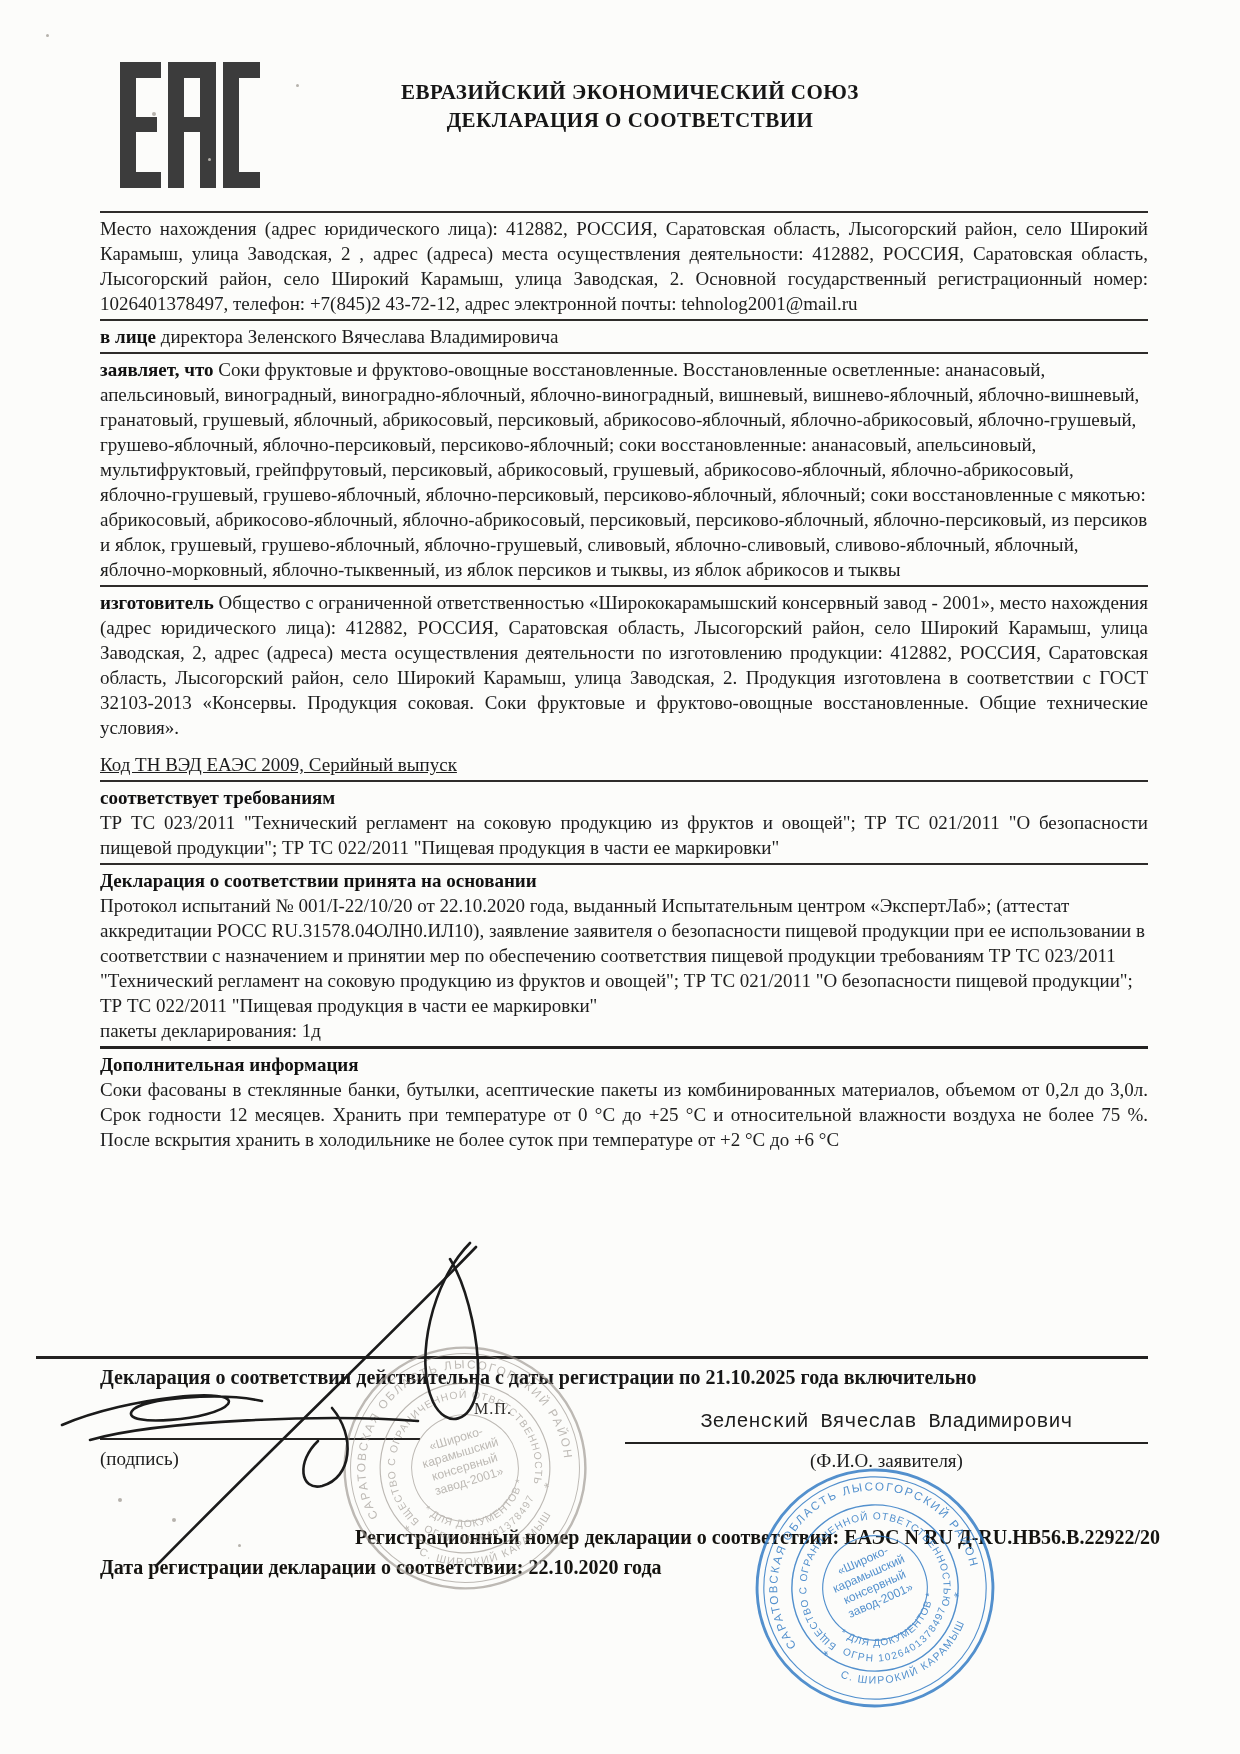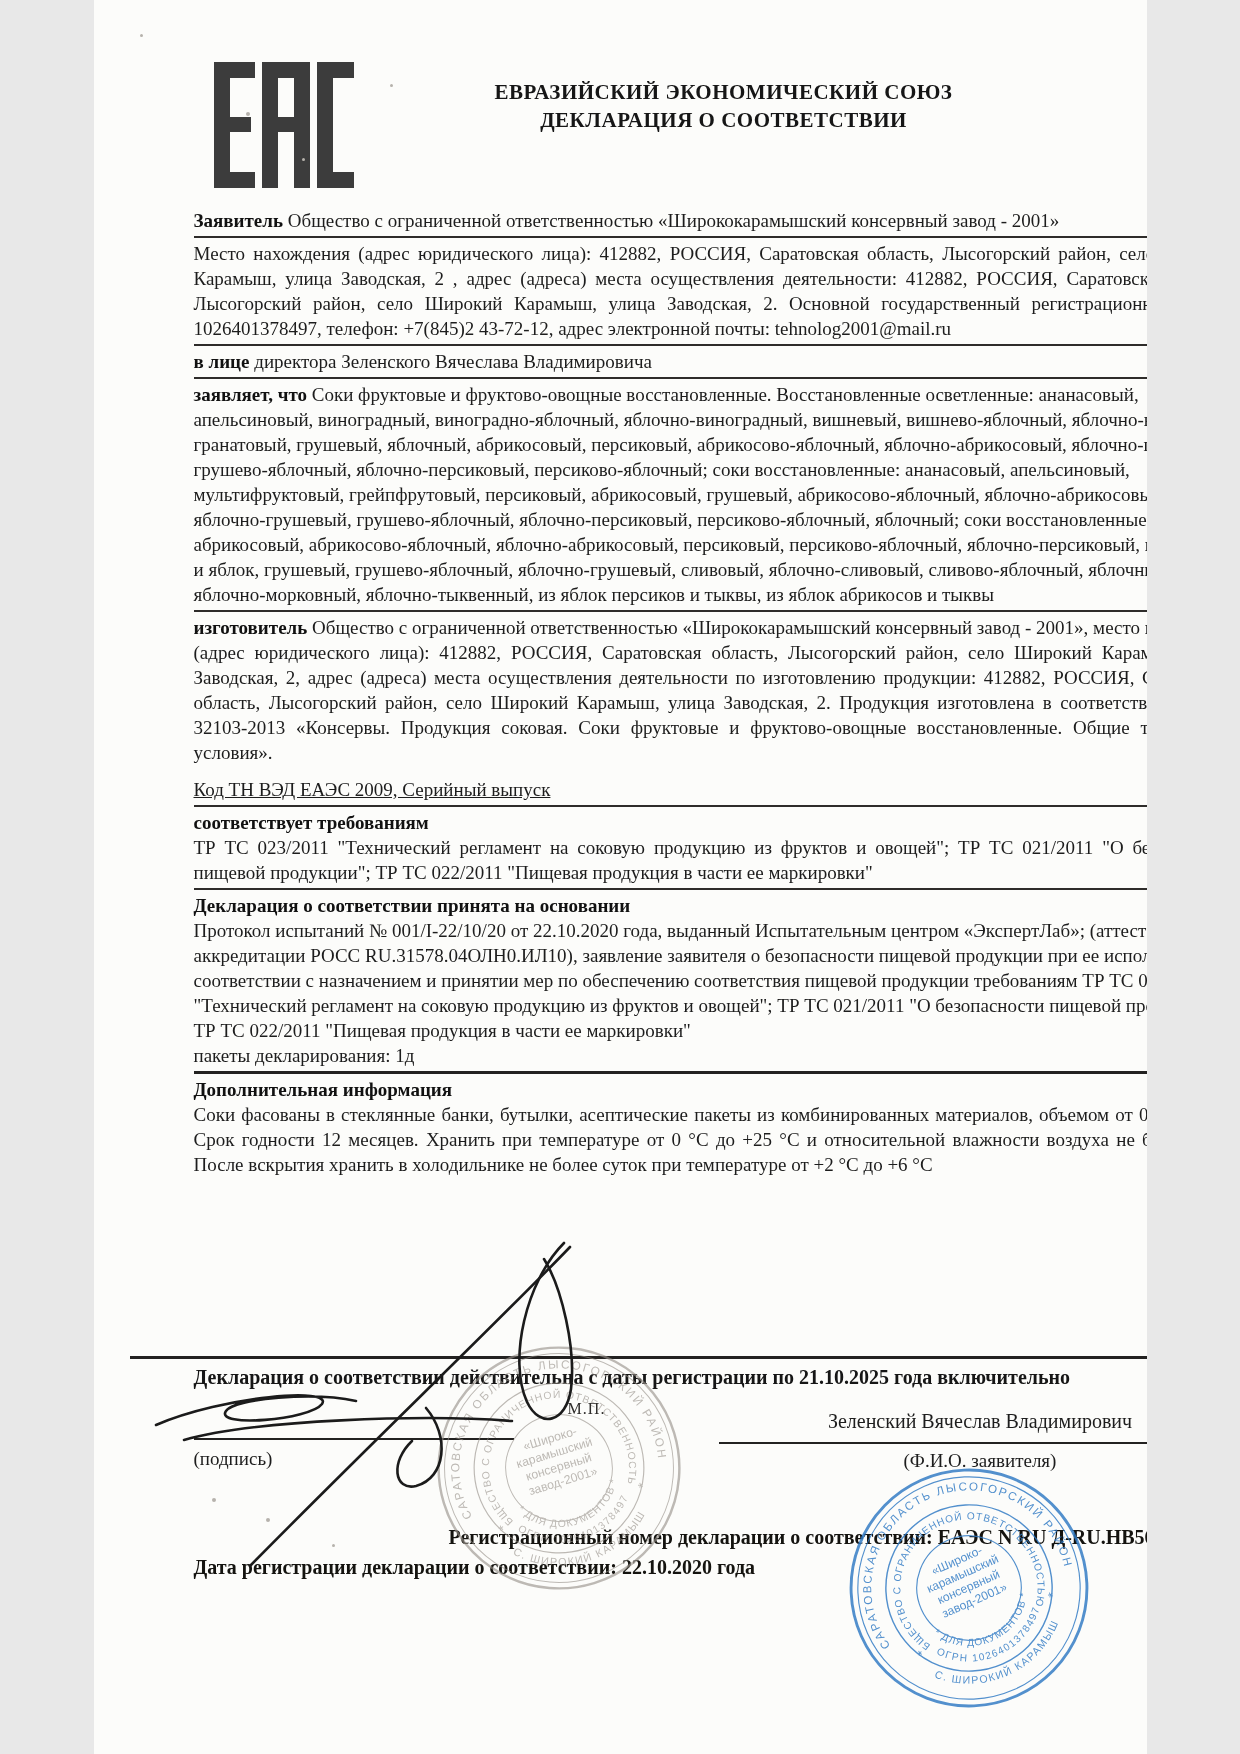--- a/index.html
+++ b/index.html
@@ -1,36 +1,36 @@
 <!DOCTYPE html>
 <html><head>
 <meta charset="utf-8">
 <style>
   html,body{margin:0;padding:0;background:#e8e8e8;}
-  .page{position:relative;width:1053px;height:1754px;margin:0 auto;background:#fcfcfa;
+  .page{position:relative;width:1240px;height:1754px;margin:0 auto;background:#fcfcfa;
         font-family:"Liberation Serif", serif;color:#1d1d1d;overflow:hidden;}
   
   .eac-logo{position:absolute;left:120px;top:62px;width:140px;height:126px;}
   .title{position:absolute;left:150px;top:78px;width:960px;text-align:center;
          font-weight:bold;font-size:21px;line-height:28px;letter-spacing:.5px;color:#161616;}
   
   .content{position:absolute;left:100px;top:208px;width:1048px;font-size:19px;line-height:25px;}
   .content p{margin:0;}
   .just{text-align:justify;}
   b{color:#111;}
   .rule{border-top:2px solid #2e2c2a;margin:3px 0 3px 0;}
   .rule.thick{border-top:3px solid #232221;}
   .code-line{margin-top:12px !important;text-decoration:underline;}
   
   .validity-rule{position:absolute;left:36px;top:1356px;width:1112px;border-top:3px solid #232221;}
   .validity{position:absolute;left:100px;top:1366px;width:1048px;font-weight:bold;font-size:20px;color:#161616;}
   .sign-line{position:absolute;left:100px;top:1438px;width:320px;border-top:2px solid #232221;}
   .sign-caption{position:absolute;left:100px;top:1448px;width:320px;text-align:left;font-size:19px;}
   .mp{position:absolute;left:438px;top:1400px;width:110px;text-align:center;font-size:16px;color:#2f2d2b;letter-spacing:1px;z-index:5;}
-  .fio-name{position:absolute;left:625px;top:1410px;width:523px;text-align:center;font-size:20px;}
+  .fio-name{position:absolute;left:625px;top:1410px;width:523px;text-align:center;font-size:20px;font-family:Liberation Mono, monospace;}
   .fio-line{position:absolute;left:625px;top:1442px;width:523px;border-top:2px solid #232221;}
   .fio-caption{position:absolute;left:625px;top:1450px;width:523px;text-align:center;font-size:19px;}
   .reg-num{position:absolute;left:100px;top:1526px;width:1060px;font-weight:bold;font-size:20px;color:#14130f;z-index:2;text-align:right;}
   .reg-date{position:absolute;left:100px;top:1556px;width:1060px;font-weight:bold;font-size:20px;color:#14130f;z-index:2;}
   
   .stamp{position:absolute;z-index:3;}
   .stamp-gray{left:317px;top:1320px;width:296px;height:296px;transform:rotate(-17deg);opacity:.62;}
   .stamp-blue{left:730px;top:1443px;width:290px;height:290px;transform:rotate(-24deg);opacity:.82;}
   .stamp svg text{font-family:"Liberation Sans", sans-serif;}
   .signature-svg{position:absolute;left:0;top:1200px;z-index:4;}
@@ -51,21 +51,20 @@
       </g>
     </svg>
   </div>
 
   <div class="title">
     <div>ЕВРАЗИЙСКИЙ ЭКОНОМИЧЕСКИЙ СОЮЗ</div>
     <div>ДЕКЛАРАЦИЯ О СООТВЕТСТВИИ</div>
   </div>
 
   <div class="content">
-    <p><b>Заявитель</b> <span>Общество с ограниченной ответственностью «Ширококарамышский консервный завод - 2001»</span></p>
     <div class="rule"></div>
 
     <p class="just">Место нахождения (адрес юридического лица): 412882, РОССИЯ, Саратовская область, Лысогорский район, село Широкий Карамыш, улица Заводская, 2 , адрес (адреса) места осуществления деятельности: 412882, РОССИЯ, Саратовская область, Лысогорский район, село Широкий Карамыш, улица Заводская, 2. Основной государственный регистрационный номер: 1026401378497, телефон: +7(845)2 43-72-12, адрес электронной почты: tehnolog2001@mail.ru</p>
     <div class="rule"></div>
 
     <p><b>в лице</b> <span>директора Зеленского Вячеслава Владимировича</span></p>
     <div class="rule"></div>
 
     <p><b>заявляет, что</b> <span>Соки фруктовые и фруктово-овощные восстановленные. Восстановленные осветленные: ананасовый, апельсиновый, виноградный, виноградно-яблочный, яблочно-виноградный, вишневый, вишнево-яблочный, яблочно-вишневый, гранатовый, грушевый, яблочный, абрикосовый, персиковый, абрикосово-яблочный, яблочно-абрикосовый, яблочно-грушевый, грушево-яблочный, яблочно-персиковый, персиково-яблочный; соки восстановленные: ананасовый, апельсиновый, мультифруктовый, грейпфрутовый, персиковый, абрикосовый, грушевый, абрикосово-яблочный, яблочно-абрикосовый, яблочно-грушевый, грушево-яблочный, яблочно-персиковый, персиково-яблочный, яблочный; соки восстановленные с мякотью: абрикосовый, абрикосово-яблочный, яблочно-абрикосовый, персиковый, персиково-яблочный, яблочно-персиковый, из персиков и яблок, грушевый, грушево-яблочный, яблочно-грушевый, сливовый, яблочно-сливовый, сливово-яблочный, яблочный, яблочно-морковный, яблочно-тыквенный, из яблок персиков и тыквы, из яблок абрикосов и тыквы</span></p>
     <div class="rule"></div>

